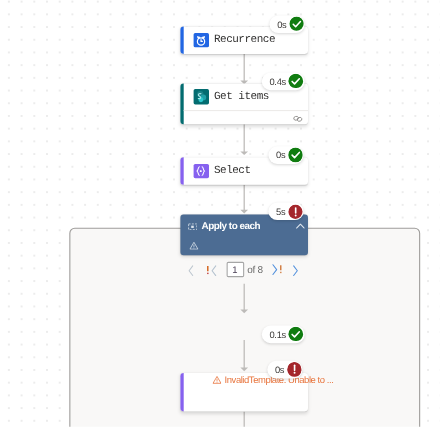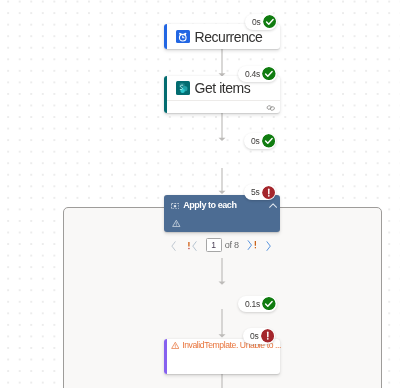--- a/index.html
+++ b/index.html
@@ -12,21 +12,21 @@
     background-size:11.55px 11.55px;
     background-position:7.2px 0.6px;}
   .scope{position:absolute;left:63px;top:207px;width:317px;height:240px;
     border:1px solid #9e9c9a;border-radius:5px;background:#f9f8f7;}
   .node{position:absolute;background:#fff;border-radius:3px;
     box-shadow:0 1.6px 3.6px rgba(0,0,0,.13),0 .3px .9px rgba(0,0,0,.10);}
   .accent{position:absolute;left:0;top:0;bottom:0;width:3px;border-radius:3px 0 0 3px;}
   .nrow{display:flex;align-items:center;height:100%;}
   .nicon{width:13.5px;height:13.5px;border-radius:1.5px;margin-left:12px;
     display:flex;align-items:center;justify-content:center;flex:0 0 auto;}
-  .nlabel{margin-left:5px;font-size:14px;color:#323130;letter-spacing:-0.45px;white-space:nowrap;}
+  .nlabel{margin-left:5px;font-size:10px;color:#323130;letter-spacing:-0.45px;white-space:nowrap;font-family:Liberation Mono, monospace;}
   .pill{position:absolute;display:flex;align-items:center;background:#fff;
     border-radius:8px;height:16px;box-shadow:0 1px 2.6px rgba(0,0,0,.16);padding:0 1.2px 0 7px;}
   .pill .dur{font-size:8.5px;color:#3c3a38;margin-right:2.2px;letter-spacing:-0.3px;}
   .badge{width:13.6px;height:13.6px;border-radius:50%;display:block;}
   .conn{position:absolute;width:8px;left:218.2px;overflow:visible;}
   svg{display:block;}
 </style>
 </head>
 <body>
 
@@ -105,20 +105,35 @@
     </span>
   </div>
   <div class="pill" style="left:238px;top:65.5px;">
     <span class="dur">0.4s</span>
     <svg class="badge" viewBox="0 0 16 16">
         <circle cx="8" cy="8" r="8" fill="#107c10"></circle>
         <path d="M4.2 8.3 L6.8 10.9 L11.9 5.4" stroke="#fff" stroke-width="1.7" fill="none" stroke-linecap="round" stroke-linejoin="round"></path>
       </svg>
   </div>
 
+  <div class="node" style="left:164px;top:143px;width:116px;height:25px;">
+    <div class="accent" style="background: rgb(134, 97, 239);"></div>
+    <div class="nrow">
+      <span class="nicon" style="background:#8661ef;">
+        <svg width="11" height="11" viewBox="0 0 16 16">
+            <g fill="none" stroke="#fff" stroke-width="1.45" stroke-linecap="round" stroke-linejoin="round">
+              <path d="M6.2 2.4 C4.3 2.4 4.8 8.0 2.9 8.0 C4.8 8.0 4.3 13.6 6.2 13.6"></path>
+              <path d="M9.8 2.4 C11.7 2.4 11.2 8.0 13.1 8.0 C11.2 8.0 11.7 13.6 9.8 13.6"></path>
+            </g>
+            <rect x="6.8" y="6.8" width="2.4" height="2.4" rx="0.4" fill="#fff"></rect>
+          </svg>
+      </span>
+      <span class="nlabel">Select</span>
+    </div>
+  </div>
   <div class="pill" style="left:244px;top:133px;">
     <span class="dur">0s</span>
     <svg class="badge" viewBox="0 0 16 16">
         <circle cx="8" cy="8" r="8" fill="#107c10"></circle>
         <path d="M4.2 8.3 L6.8 10.9 L11.9 5.4" stroke="#fff" stroke-width="1.7" fill="none" stroke-linecap="round" stroke-linejoin="round"></path>
       </svg>
   </div>
 
   <div class="node scopehead" style="left: 164px; top: 195px; width: 116px; height: 37px; background: rgb(76, 108, 147);">
     <div class="nrow" style="height:19px;">
@@ -188,21 +203,21 @@
   <div class="pill" style="left:238px;top:274.5px;margin-top:21px;">
     <span class="dur">0.1s</span>
     <svg class="badge" viewBox="0 0 16 16">
         <circle cx="8" cy="8" r="8" fill="#107c10"></circle>
         <path d="M4.2 8.3 L6.8 10.9 L11.9 5.4" stroke="#fff" stroke-width="1.7" fill="none" stroke-linecap="round" stroke-linejoin="round"></path>
       </svg>
   </div>
 
   <div class="node" style="left:164px;top:338.5px;width:116px;height:35px;">
     <div class="accent" style="background: rgb(134, 97, 239);"></div>
-    <div class="nrow" style="height:13px;">
+    <div class="nrow" style="height:13px;padding-left:22px;">
       <span style="margin-left:6.8px;display:flex;">
         <svg width="8.6" height="8.6" viewBox="0 0 16 16">
             <path d="M8 2.3 L14.8 13.9 H1.2 Z" fill="none" stroke="#e8743c" stroke-width="1.35" stroke-linejoin="round"></path>
             <path d="M8 6.9 V10.1" stroke="#e8743c" stroke-width="1.25" stroke-linecap="round"></path>
             <circle cx="8" cy="12.1" r=".72" fill="#e8743c"></circle>
           </svg>
       </span>
       <span style="margin-left:2.8px;font-size:8.6px;letter-spacing:-0.4px;color:#e8743c;white-space:nowrap;">InvalidTemplate. Unable to ...</span>
     </div>
   </div>

